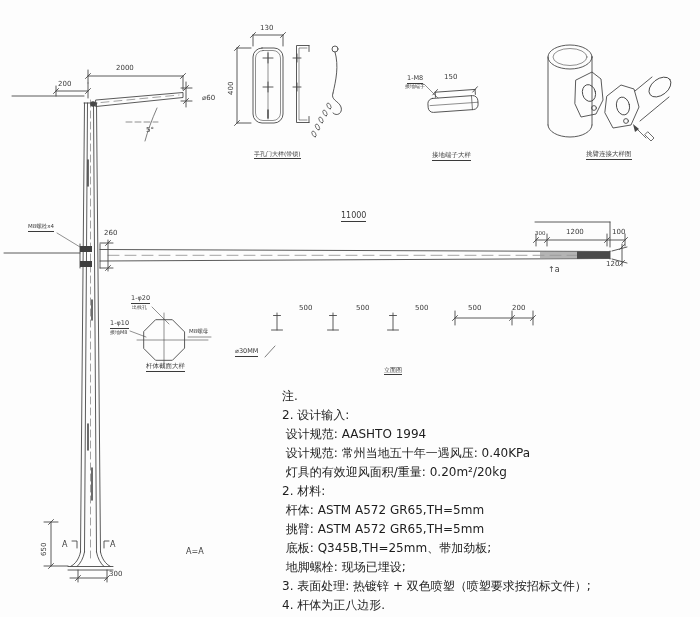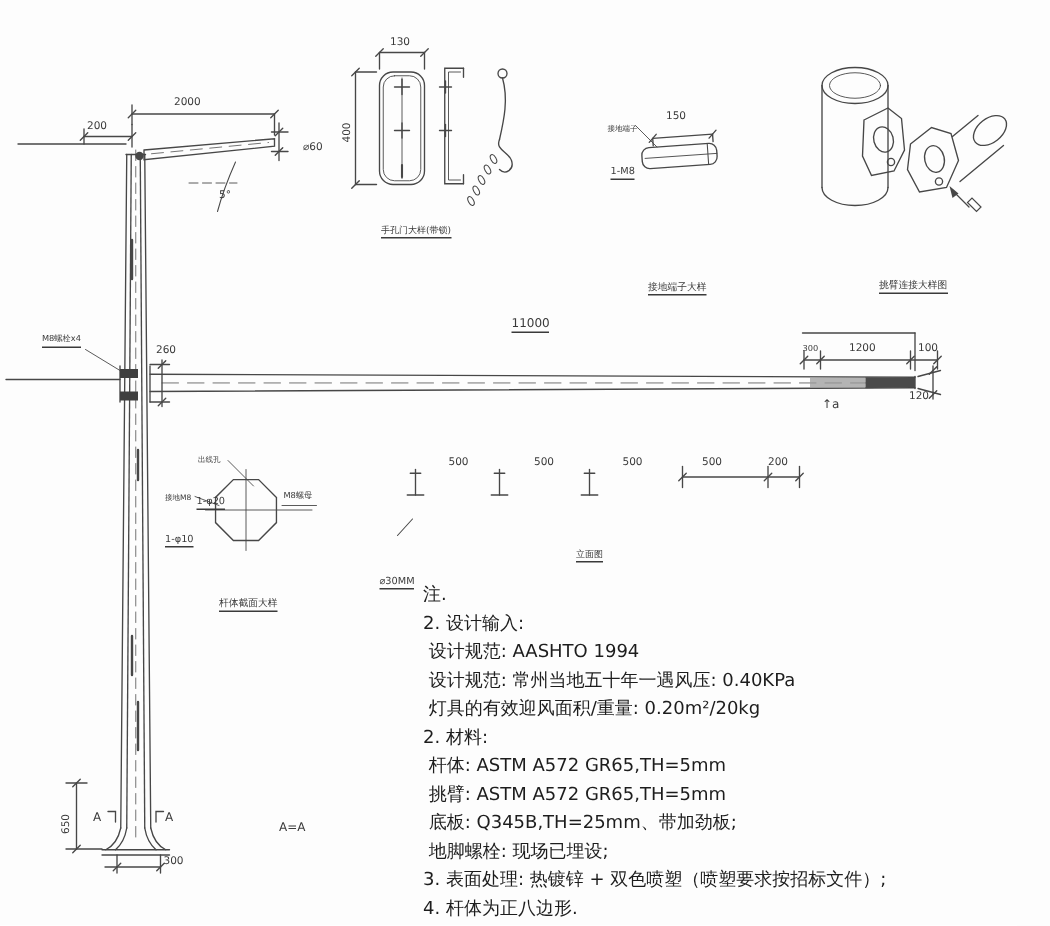--- a/index.html
+++ b/index.html
@@ -3,21 +3,21 @@
 <meta charset="utf-8">
 <style>
   html,body{margin:0;padding:0;background:#ffffff;}
   .sheet{position:relative;width:700px;height:617px;background:#fdfdfd;overflow:hidden;
          font-family:"DejaVu Sans",sans-serif;color:#333;}
   .sheet svg{position:absolute;left:0;top:0;}
   .lbl{position:absolute;white-space:nowrap;color:#3a3a3a;line-height:1;}
   .f5{font-size:5px;}
   .f55{font-size:5.5px;}
   .f6{font-size:6px;}
-  .f65{font-size:6.5px;margin-top:36px;}
+  .f65{font-size:6.5px;}
   .f7{font-size:7px;}
   .f8{font-size:8px;text-align:right;}
   .ul{border-bottom:0.8px solid #3a3a3a;padding-bottom:1px;}
   .rot{transform:rotate(-90deg);transform-origin:0 0;}
   .notes{position:absolute;left:282px;top:387px;width:414px;}
   .note-line{font-size:12px;line-height:19px;white-space:pre;color:#1d1d1d;
              font-family:"DejaVu Sans",sans-serif;}
 </style>
 </head>
 <body>
@@ -292,21 +292,21 @@
   <div class="lbl f7" style="left:566px;top:229px">1200</div>
   <div class="lbl f7" style="left:612px;top:229px">100</div>
   <div class="lbl f7" style="left:606px;top:261px">120</div>
   <div class="lbl f8" style="left:548px;top:266px">↑a</div>
 
   <div class="lbl f7" style="left:299px;top:305px">500</div>
   <div class="lbl f7" style="left:356px;top:305px">500</div>
   <div class="lbl f7" style="left:415px;top:305px">500</div>
   <div class="lbl f7" style="left:468px;top:305px">500</div>
   <div class="lbl f7" style="left:512px;top:305px">200</div>
-  <div class="lbl f65 ul" style="left:253px;top:348px">⌀30MM</div>
+  <div class="lbl f65 ul" style="left:235px;top:348px">⌀30MM</div>
   <div class="lbl f6 ul" style="left:384px;top:367px">立面图</div>
 
   <div class="notes">
     <div class="note-line">注.</div>
     <div class="note-line">2. 设计输入:</div>
     <div class="note-line"> 设计规范: AASHTO 1994</div>
     <div class="note-line"> 设计规范: 常州当地五十年一遇风压: 0.40KPa</div>
     <div class="note-line"> 灯具的有效迎风面积/重量: 0.20m²/20kg</div>
     <div class="note-line">2. 材料:</div>
     <div class="note-line"> 杆体: ASTM A572 GR65,TH=5mm</div>

